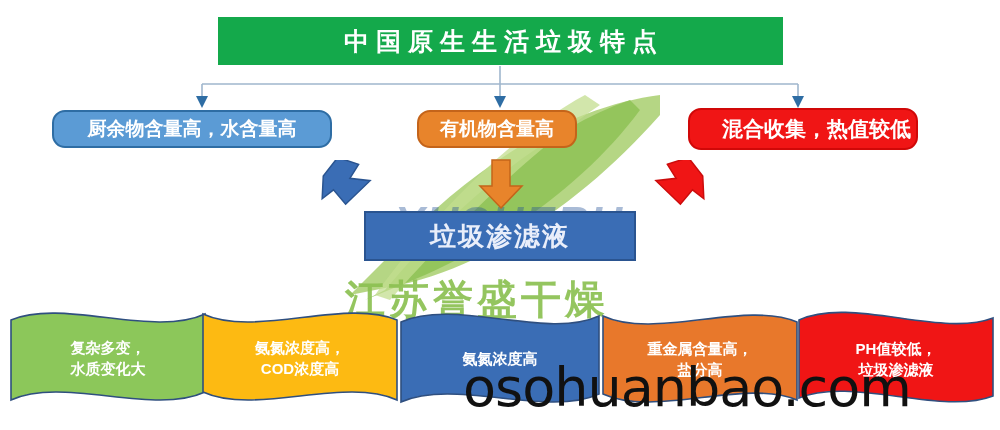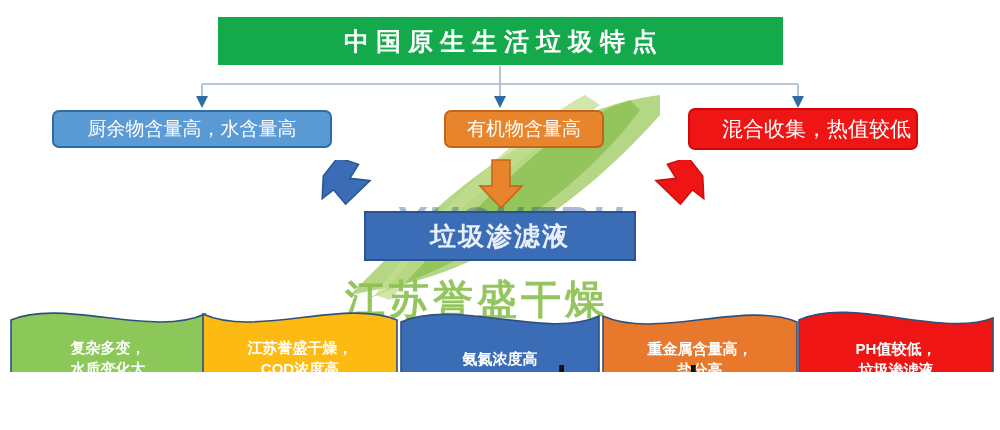--- a/index.html
+++ b/index.html
@@ -6,21 +6,21 @@
     margin: 0;
     padding: 0;
     background: #ffffff;
   }
   body {
     font-family: "Liberation Sans", "DejaVu Sans", sans-serif;
   }
   #stage {
     position: relative;
     width: 1000px;
-    height: 372px;
+    height: 430px;
     background: #ffffff;
     overflow: hidden;
   }
 
   
   .wm-leaf {
     position: absolute;
     left: 330px;
     top: 95px;
     width: 330px;
@@ -95,37 +95,37 @@
     pointer-events: none;
   }
 
   
   .l2box {
     position: absolute;
     display: flex;
     align-items: center;
     justify-content: center;
     color: #ffffff;
-    font-weight: normal;
-    border-radius: 7px;
+    font-weight: bold;
+    border-radius: 13px;
     box-sizing: border-box;
     white-space: nowrap;
     text-align: right;
   }
   .l2-blue {
     left: 52px;
     top: 110px;
     width: 280px;
     height: 38px;
     background: #5B9BD5;
     border: 2px solid #2E6DA4;
     font-size: 19px;
   }
   .l2-orange {
-    left: 444px;
+    left: 417px;
     top: 110px;
     width: 160px;
     height: 38px;
     background: #E8842B;
     border: 2px solid #C4641A;
     font-size: 19px;
   }
   .l2-red {
     left: 688px;
     top: 108px;
@@ -255,21 +255,21 @@
         <span>复杂多变，</span>
         <span>水质变化大</span>
       </div>
     </div>
 
     <div class="ribbon-wrap" style="left:200px; width:200px;">
       <svg width="200" height="115" viewBox="0 0 200 115">
         <path d="M3 14 C55 38 145 -2 197 20 L197 100 C145 76 55 116 3 92 Z" fill="#FDBA12" stroke="#2F4F7F" stroke-width="1.6"></path>
       </svg>
       <div class="ribbon-label" style="top:37px;">
-        <span>江苏誉盛干燥，</span>
+        <span>氨氮浓度高，</span>
         <span>COD浓度高</span>
       </div>
     </div>
 
     <div class="ribbon-wrap" style="left:398px; width:204px;">
       <svg width="204" height="115" viewBox="0 0 204 115">
         <path d="M3 22 C57 -2 149 40 201 16 L201 94 C149 118 57 78 3 102 Z" fill="#3A6DB5" stroke="#2F4F7F" stroke-width="1.6"></path>
       </svg>
       <div class="ribbon-label" style="top:48px;">
         <span>氨氮浓度高</span>

